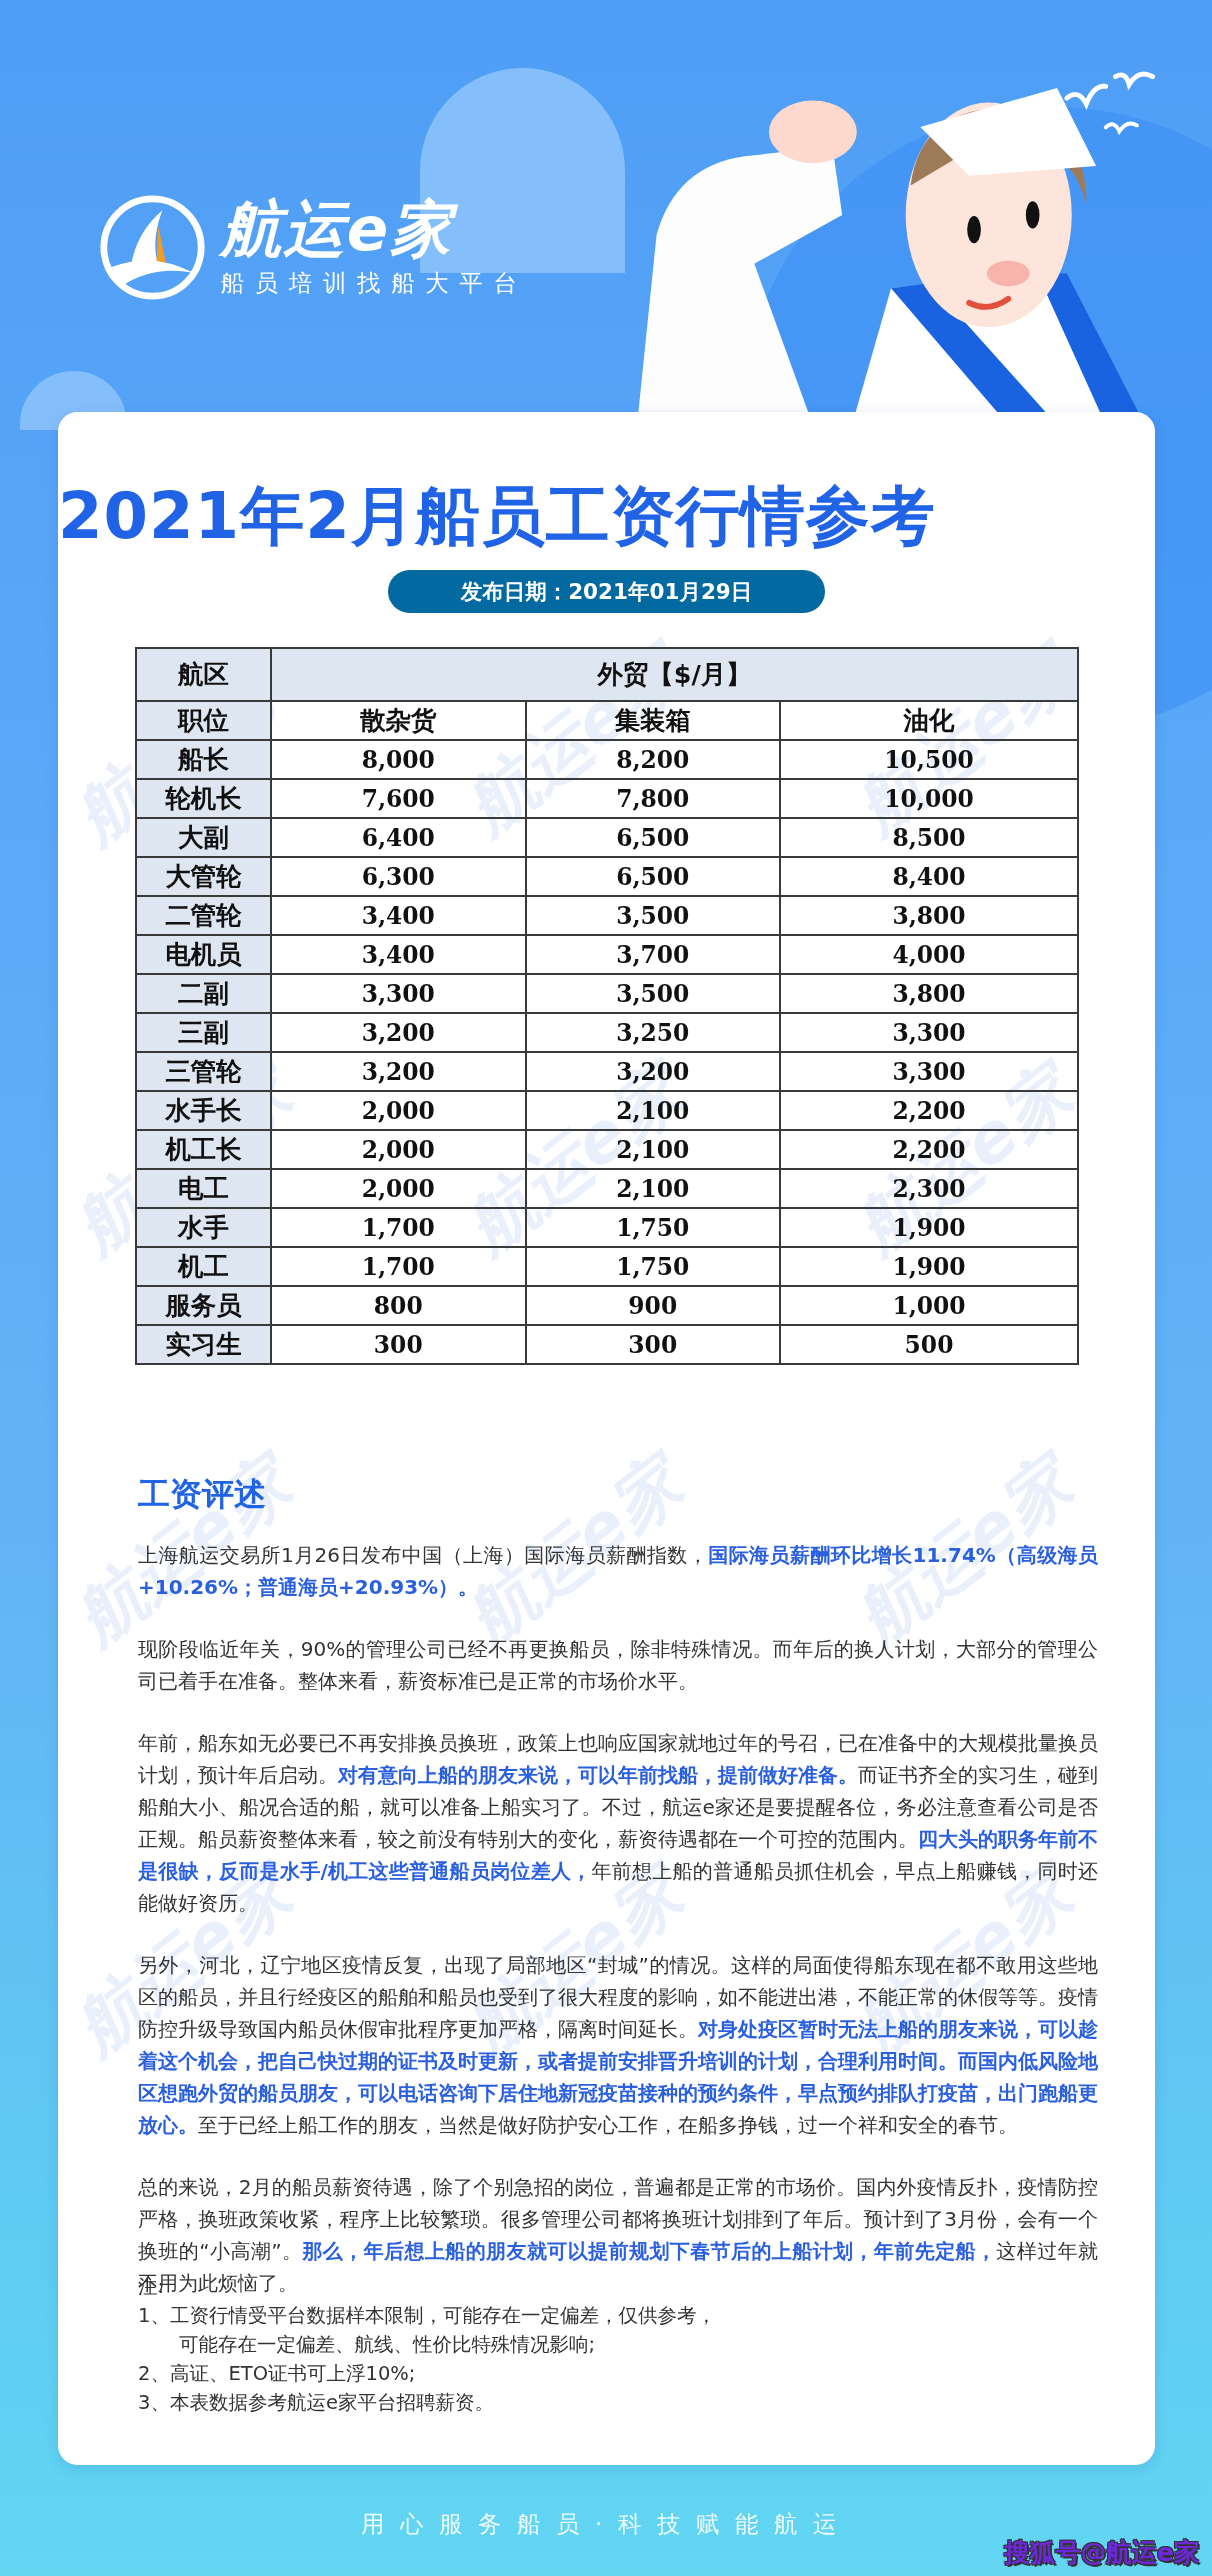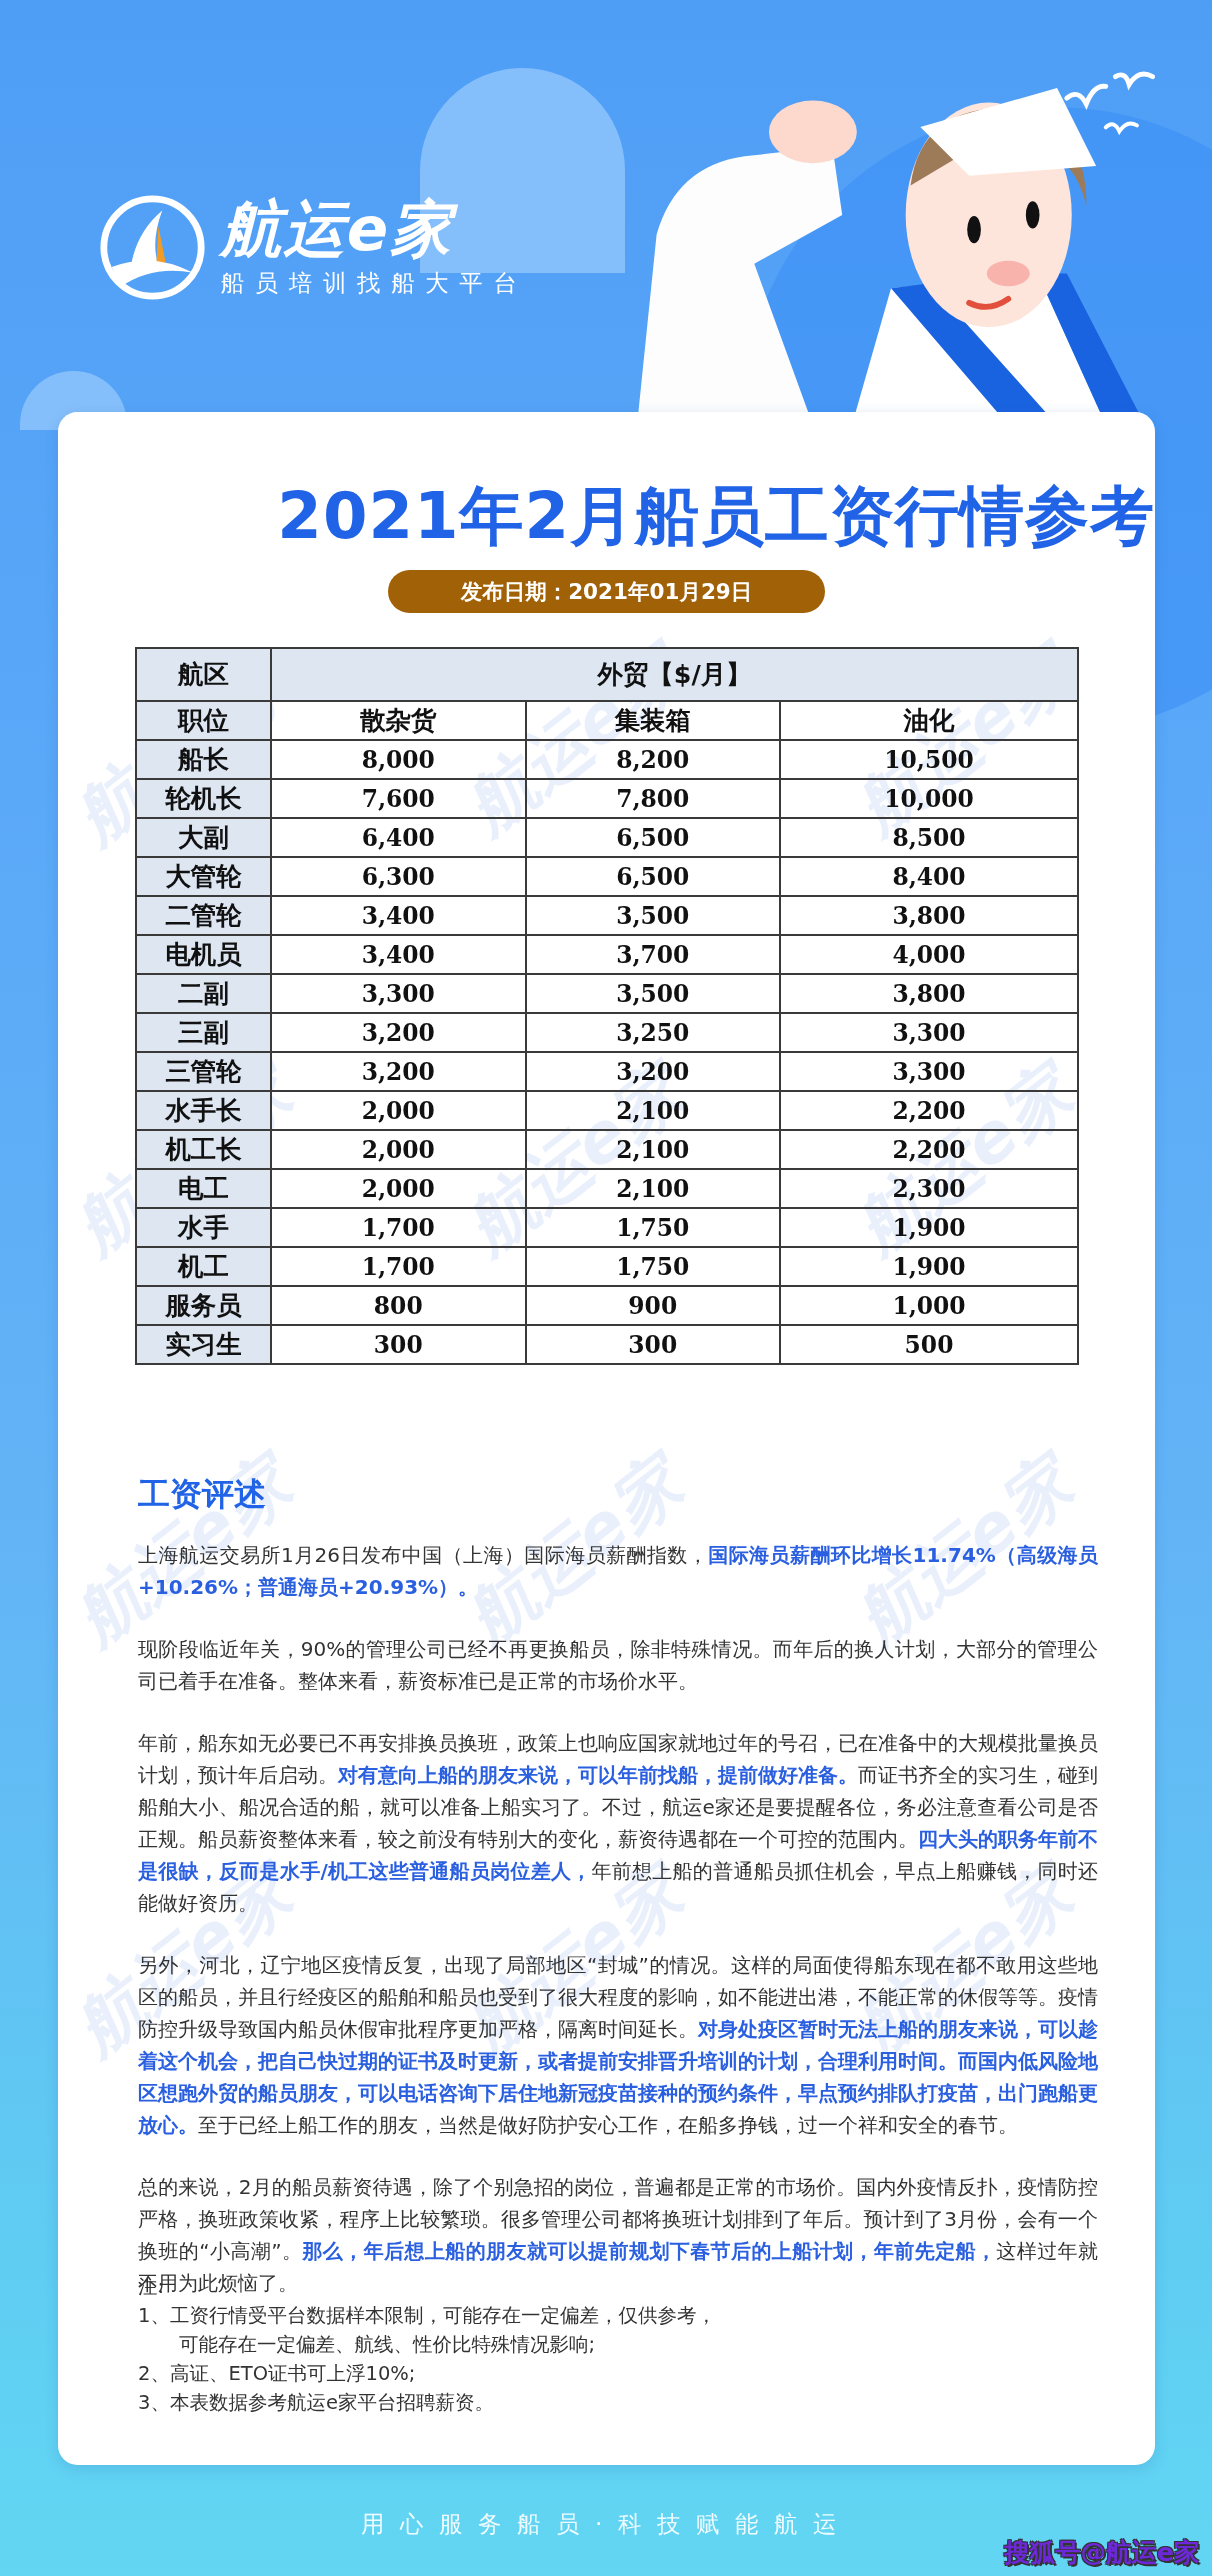--- a/index.html
+++ b/index.html
@@ -11,22 +11,22 @@
   .logo{position:absolute;left:98px;top:193px;display:flex;align-items:center;}
   .logo-mark{width:109px;height:109px;margin-right:13.7px;}
   .logo-text{color:#fff;}
   .logo-title{font-size:61px;font-weight:bold;font-style:italic;letter-spacing:2px;line-height:68px;}
   .logo-sub{font-size:23.4px;letter-spacing:10.7px;line-height:33px;margin-top:3.9px;}
   .sailor{position:absolute;right:68px;top:39px;width:547px;height:386px;}
   .birds{position:absolute;right:39px;top:59px;}
   .card{position:absolute;left:58px;top:412px;width:1097px;height:2053px;background:#fff;border-radius:19.5px;overflow:hidden;
     box-shadow:0 3.9px 13.7px rgba(40,90,170,.18);}
   .watermark{position:absolute;color:rgba(88,140,230,.13);font-weight:bold;font-style:italic;font-size:68px;transform:rotate(-38deg);white-space:nowrap;pointer-events:none;}
-  .title{position:absolute;left:0;right:0;top:61px;text-align:right;font-size:64px;font-weight:bold;color:#2163e6;letter-spacing:1px;}
-  .pill{position:absolute;left:330px;top:158px;width:437px;height:43px;border-radius:21.5px;background:#a16207;color:#fff;
+  .title{position:absolute;left:0;right:0;top:61px;text-align:left;font-size:64px;font-weight:bold;color:#2163e6;letter-spacing:1px;}
+  .pill{position:absolute;left:330px;top:158px;width:437px;height:43px;border-radius:21.5px;background:#0369a1;color:#fff;
     font-size:21.5px;font-weight:bold;text-align:center;line-height:43px;}
   table.salary{position:absolute;left:77px;top:235px;width:944px;border-collapse:collapse;font-family:"DejaVu Serif","Liberation Serif",serif;}
   table.salary td{border:2px solid #3a3a3a;text-align:center;height:37px;font-size:23.4px;font-weight:bold;color:#111;padding:0;}
   table.salary td.role{width:133px;background:#dde6f1;font-family:Liberation Mono, monospace;font-size:25.4px;}
   table.salary tr.hdr1 td{height:51px;background:#dde6f1;font-family:"DejaVu Sans","Liberation Sans",sans-serif;font-size:25.4px;}
   table.salary tr.hdr2 td{font-family:"DejaVu Sans","Liberation Sans",sans-serif;font-size:25.4px;}
   .review{position:absolute;left:80px;top:1061px;width:976px;}
   .review h2{margin:0 0 21.5px 0;font-size:32px;color:#2163e6;font-weight:bold;}
   .review p{margin:0 16px 30px 0;font-size:20px;line-height:32px;color:#333;text-align:justify;}
   .hl{color:#2a5fe0;font-weight:bold;}

